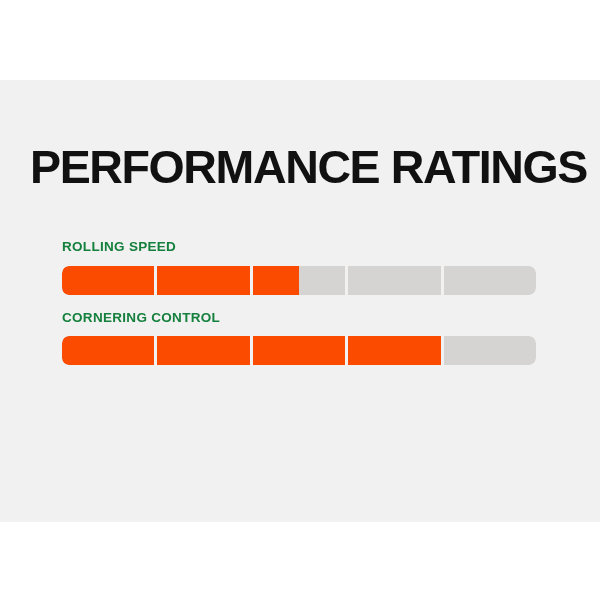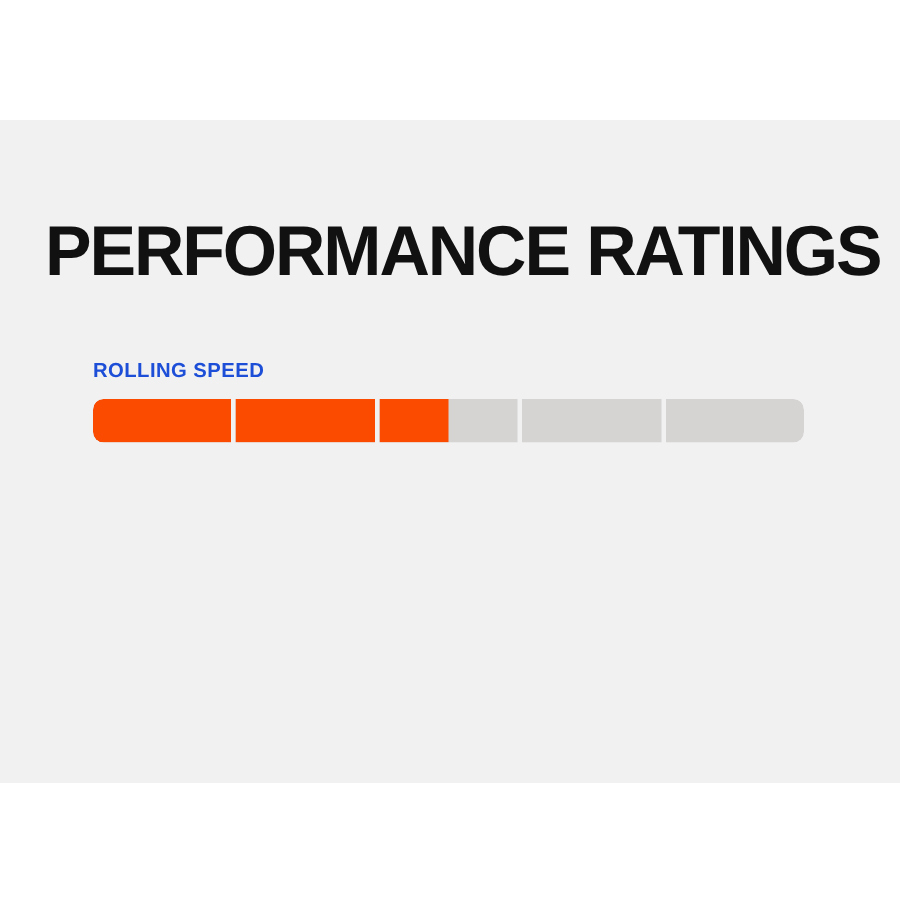--- a/index.html
+++ b/index.html
@@ -50,21 +50,21 @@
   .rating-row {
     margin-bottom: 16px;
   }
   .rating-row:last-child {
     margin-bottom: 0;
   }
 
   .rating-label {
     font-size: 13.5px;
     font-weight: 700;
-    color: #1d4ed8;
+    color: #15803d;
     letter-spacing: 0.3px;
     line-height: 1;
     margin-bottom: 12px;
     white-space: nowrap;
   }
 
   .rating-track {
     position: relative;
     width: 474px;
     height: 29px;
@@ -117,13 +117,31 @@
         <div class="seg" style="background: rgb(214, 211, 211);">
           <div class="seg-fill" style="width: 100%; background: rgb(250, 75, 0);"></div>
         </div>
         <div class="seg" style="background: rgb(214, 211, 211);">
           <div class="seg-fill" style="width: 50%; background: rgb(250, 75, 0);"></div>
         </div>
         <div class="seg" style="background: rgb(214, 211, 211);"></div>
         <div class="seg" style="background: rgb(214, 211, 211);"></div>
       </div>
     </div>
+    <div class="rating-row">
+      <div class="rating-label">CORNERING CONTROL</div>
+      <div class="rating-track">
+        <div class="seg" style="background: rgb(214, 211, 211);">
+          <div class="seg-fill" style="width: 100%; background: rgb(250, 75, 0);"></div>
+        </div>
+        <div class="seg" style="background: rgb(214, 211, 211);">
+          <div class="seg-fill" style="width: 100%; background: rgb(250, 75, 0);"></div>
+        </div>
+        <div class="seg" style="background: rgb(214, 211, 211);">
+          <div class="seg-fill" style="width: 100%; background: rgb(250, 75, 0);"></div>
+        </div>
+        <div class="seg" style="background: rgb(214, 211, 211);">
+          <div class="seg-fill" style="width: 100%; background: rgb(250, 75, 0);"></div>
+        </div>
+        <div class="seg" style="background: rgb(214, 211, 211);"></div>
+      </div>
+    </div>
   </div>
 
 </body></html>

